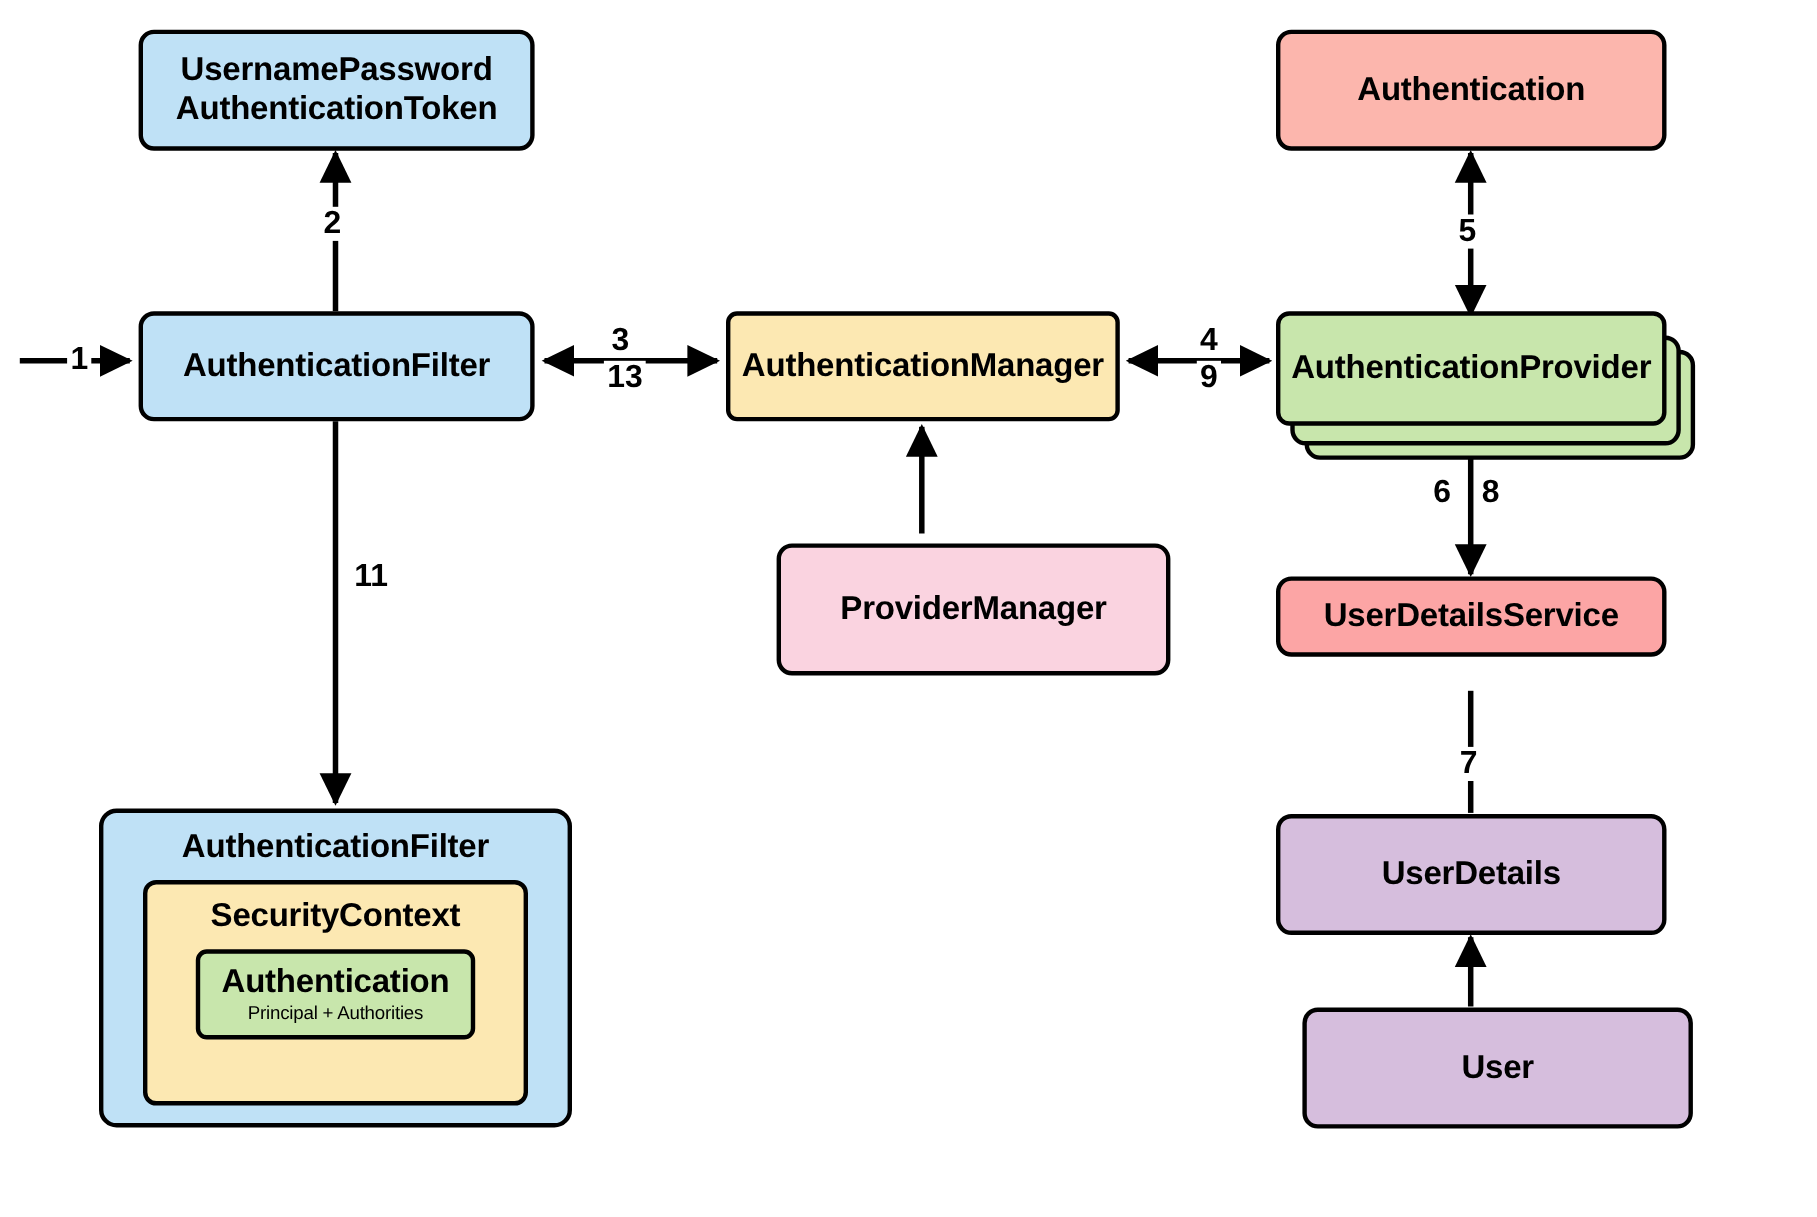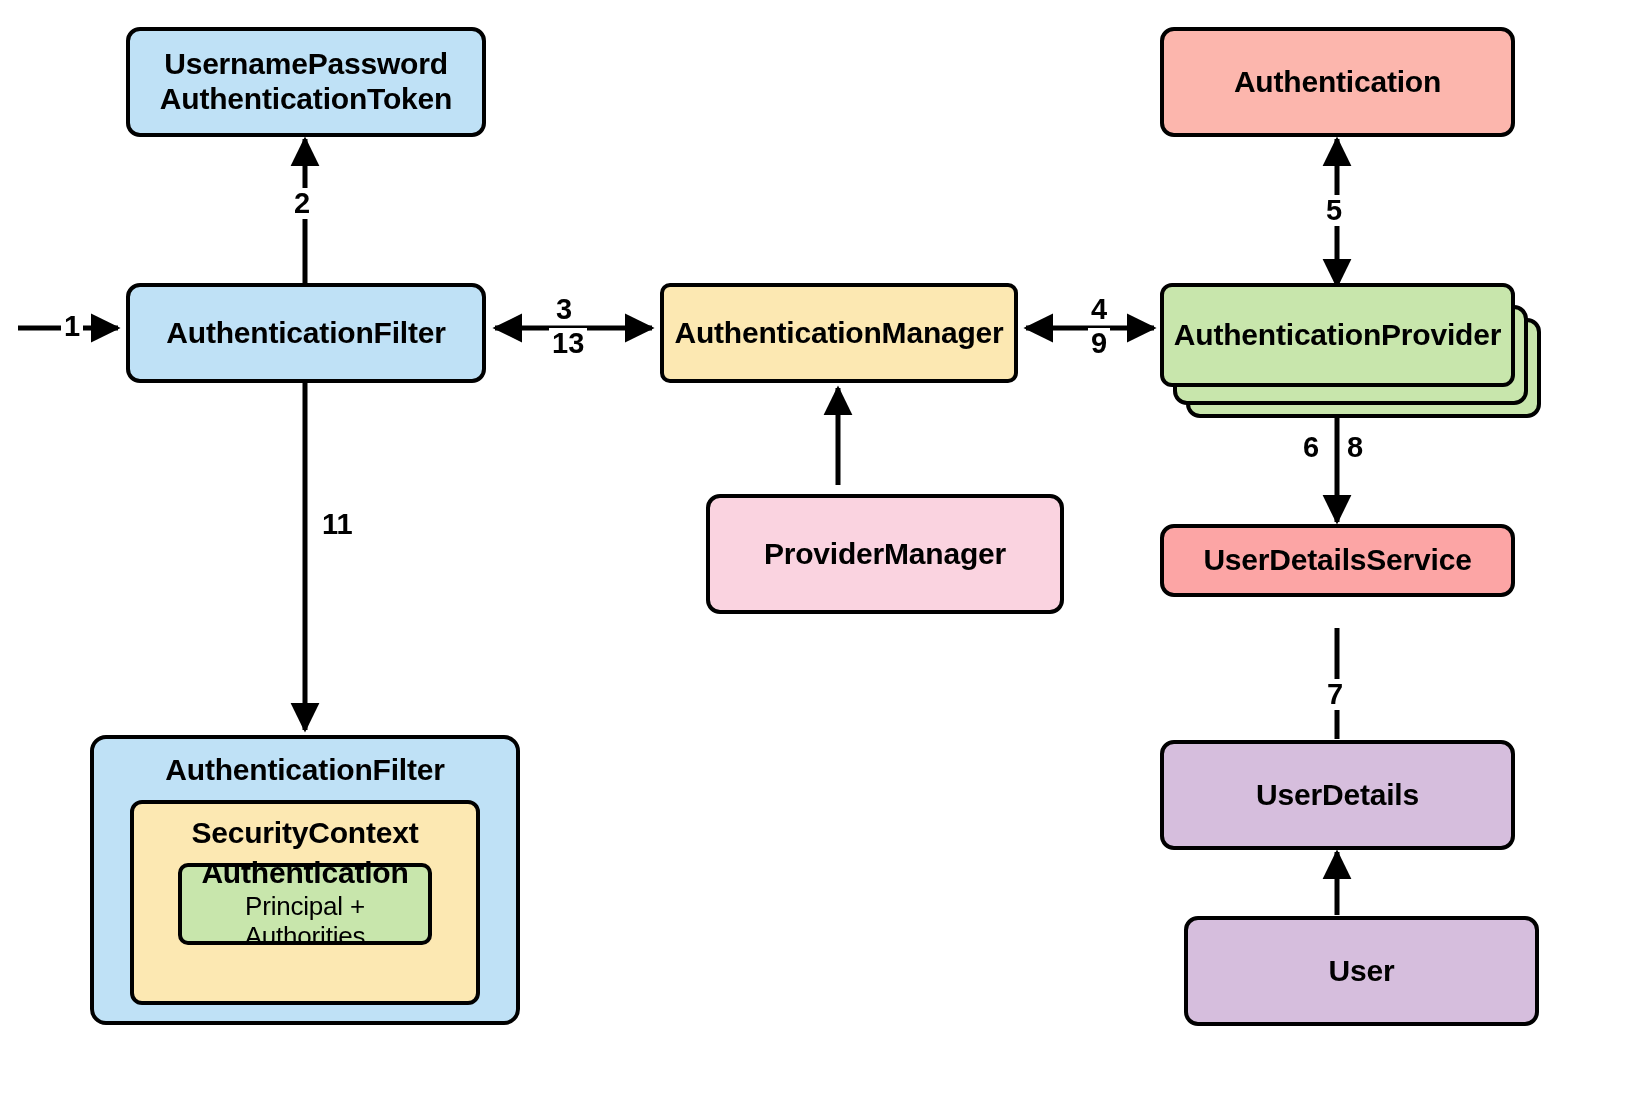--- a/index.html
+++ b/index.html
@@ -38,21 +38,21 @@
     font-weight: bold;
     line-height: 1.16;
     z-index: 4;
   }
   .node .title {
     font-size: 30px;
     font-weight: bold;
     letter-spacing: -0.2px;
   }
   .node .subtitle {
-    font-size: 26px;
+    font-size: 17px;
     font-weight: normal;
     letter-spacing: -0.2px;
   }
   .node.label-top {
     justify-content: flex-start;
     padding-top: 12px;
   }
   
   .stack-shadow {
     position: absolute;

